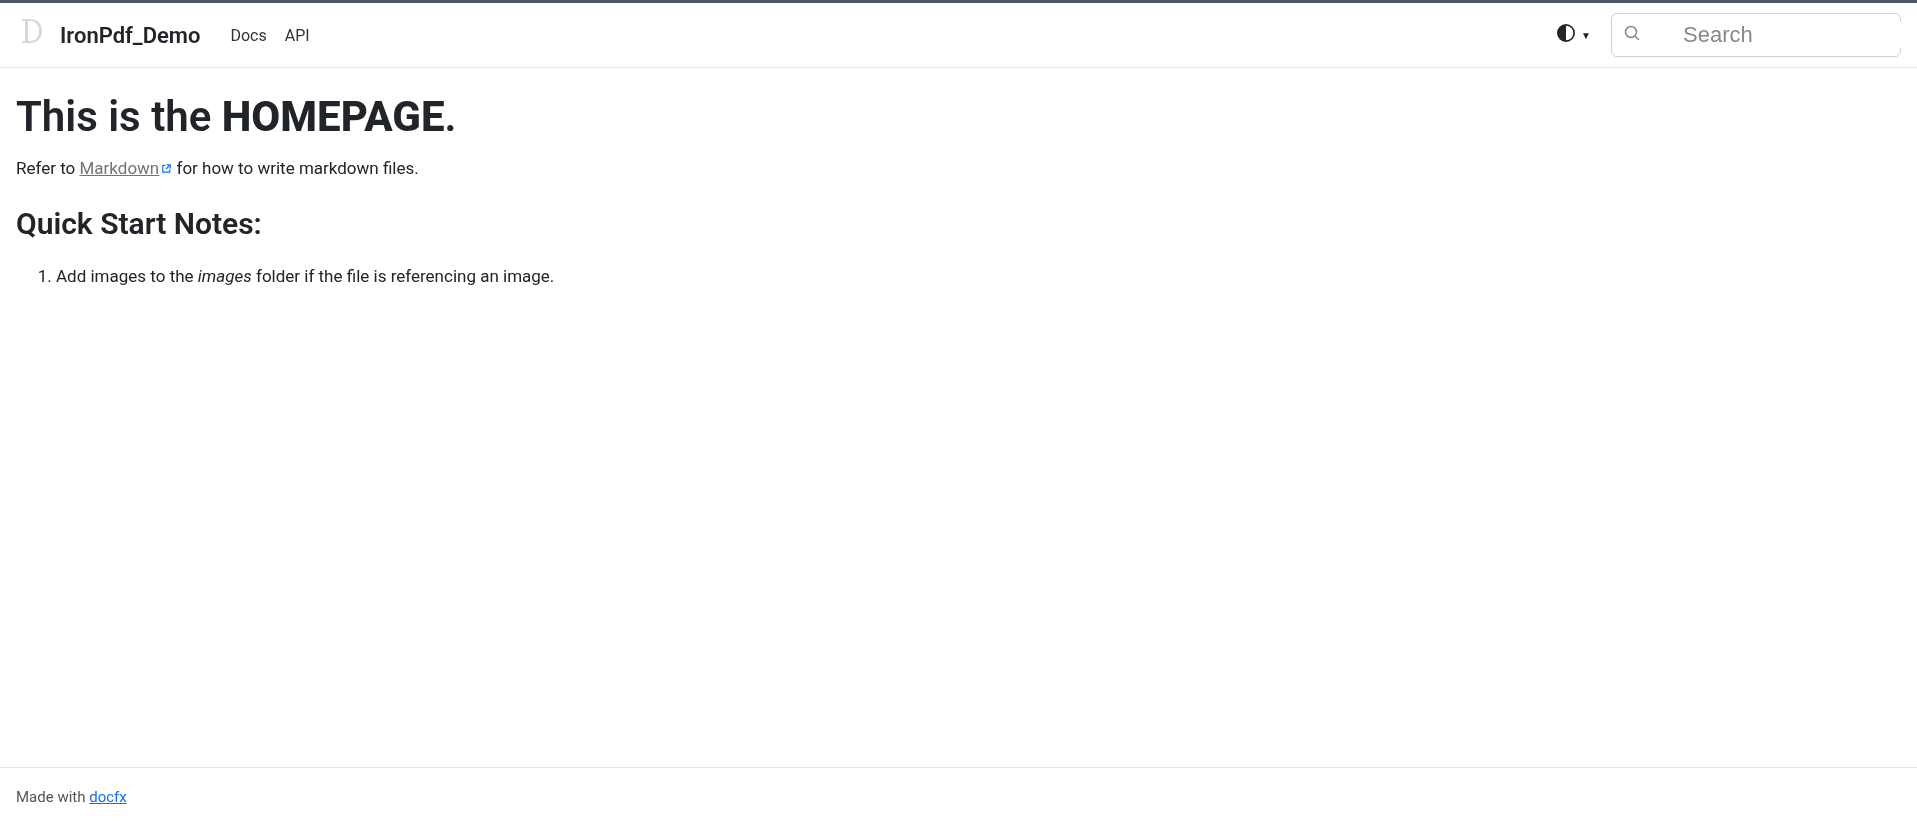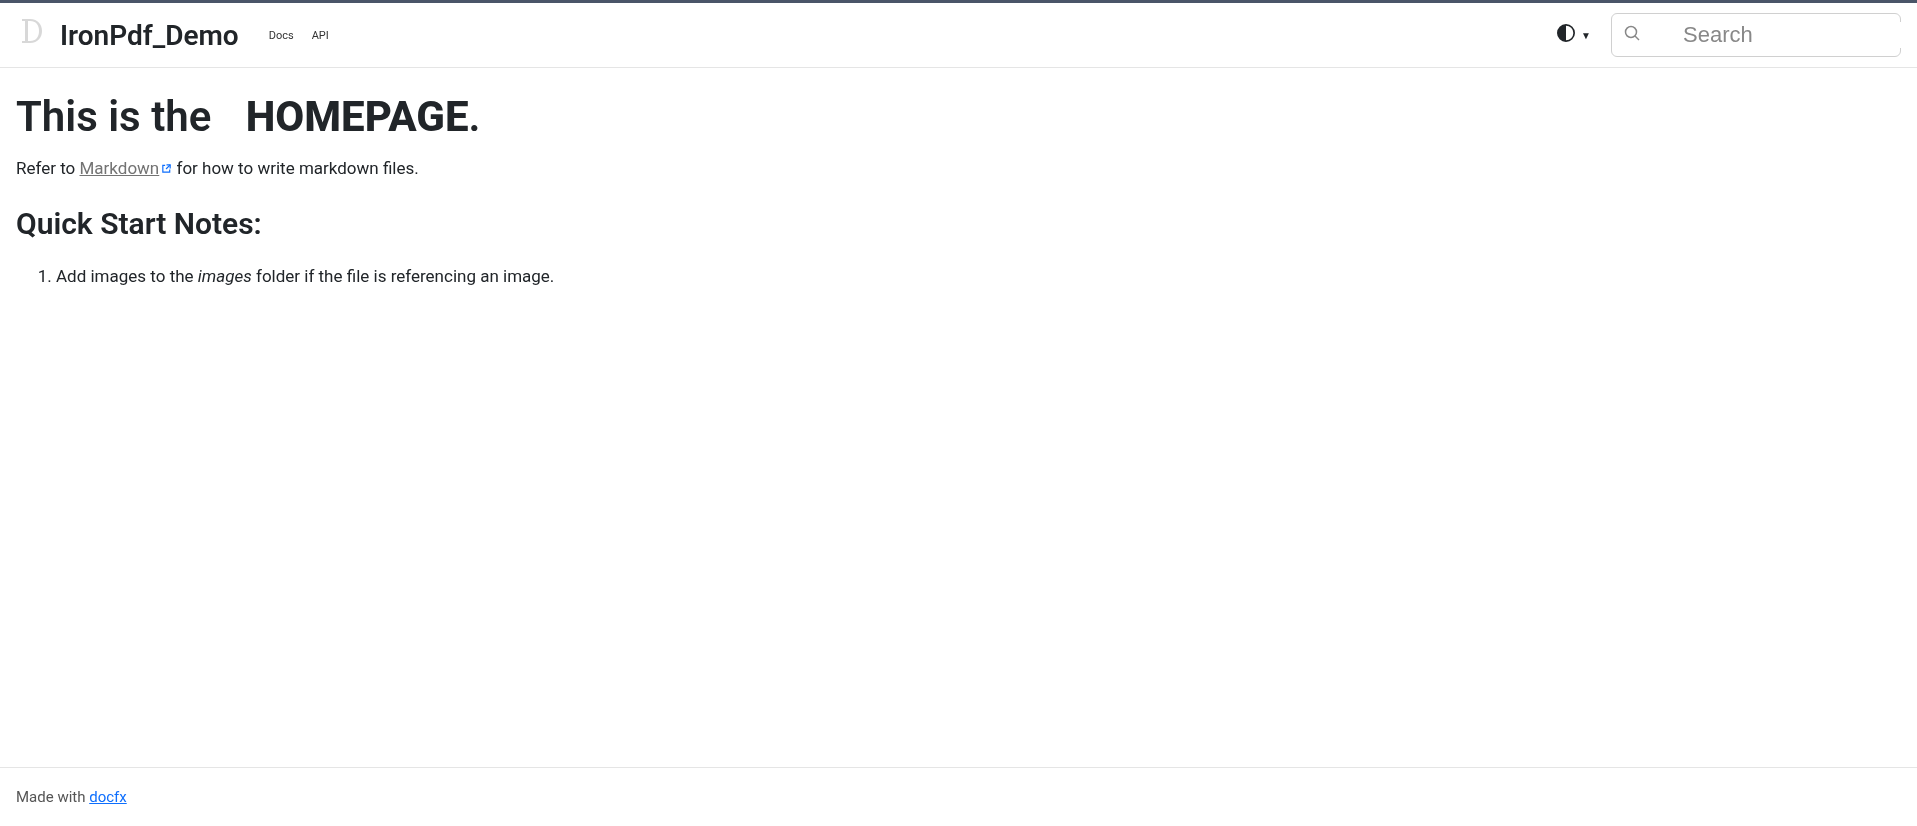--- a/index.html
+++ b/index.html
@@ -37,31 +37,31 @@
       gap: 12px;
       text-decoration: none;
       color: #212529;
     }
     .logo-d {
       color: #d0d0d0;
       font-size: 32px;
       font-weight: 300;
     }
     .brand-text {
-      font-size: 28px;
+      font-size: 22px;
       font-weight: 600;
       color: #212529;
     }
     .nav-links {
       display: flex;
       gap: 18px;
       margin-left: 12px;
     }
     .nav-link {
-      font-size: 11px;
+      font-size: 16px;
       color: #333;
       text-decoration: none;
       cursor: pointer;
     }
     .nav-right {
       display: flex;
       align-items: center;
       gap: 16px;
     }
     .theme-toggle {
@@ -111,21 +111,20 @@
       padding: 24px 16px;
     }
     h1 {
       font-size: 42px;
       font-weight: 600;
       margin-bottom: 16px;
       line-height: 1.2;
     }
     h1 .h1-bold {
       font-weight: 800;
-      margin-left: 24px;
     }
     .intro-para {
       font-size: 17px;
       margin-bottom: 28px;
       color: #212529;
     }
     .intro-para a {
       color: #737373;
       text-decoration: underline;
     }

